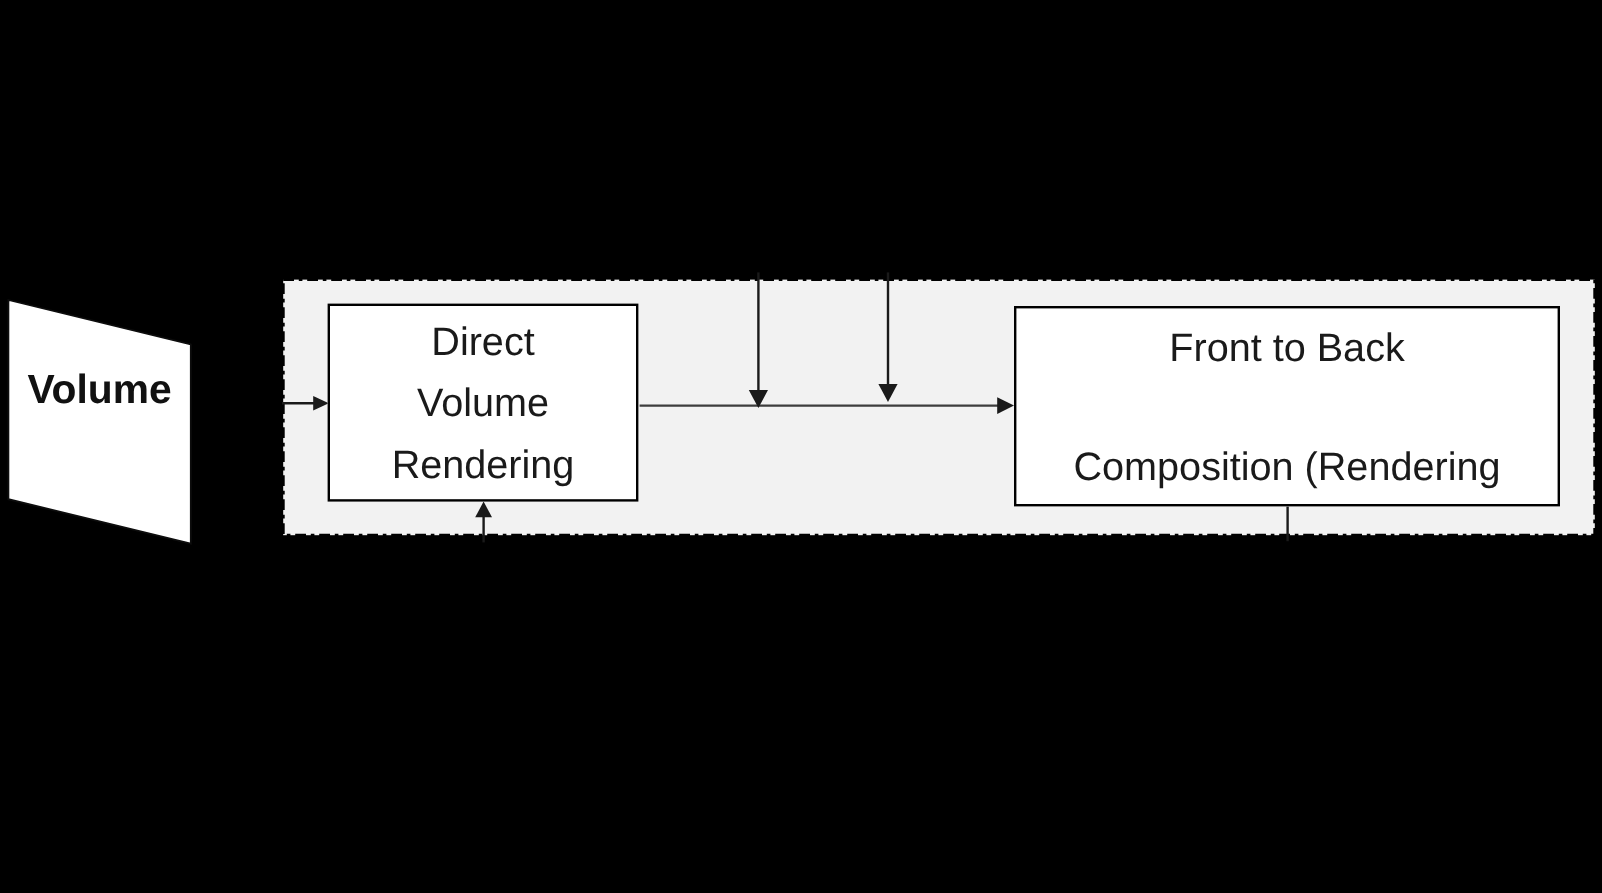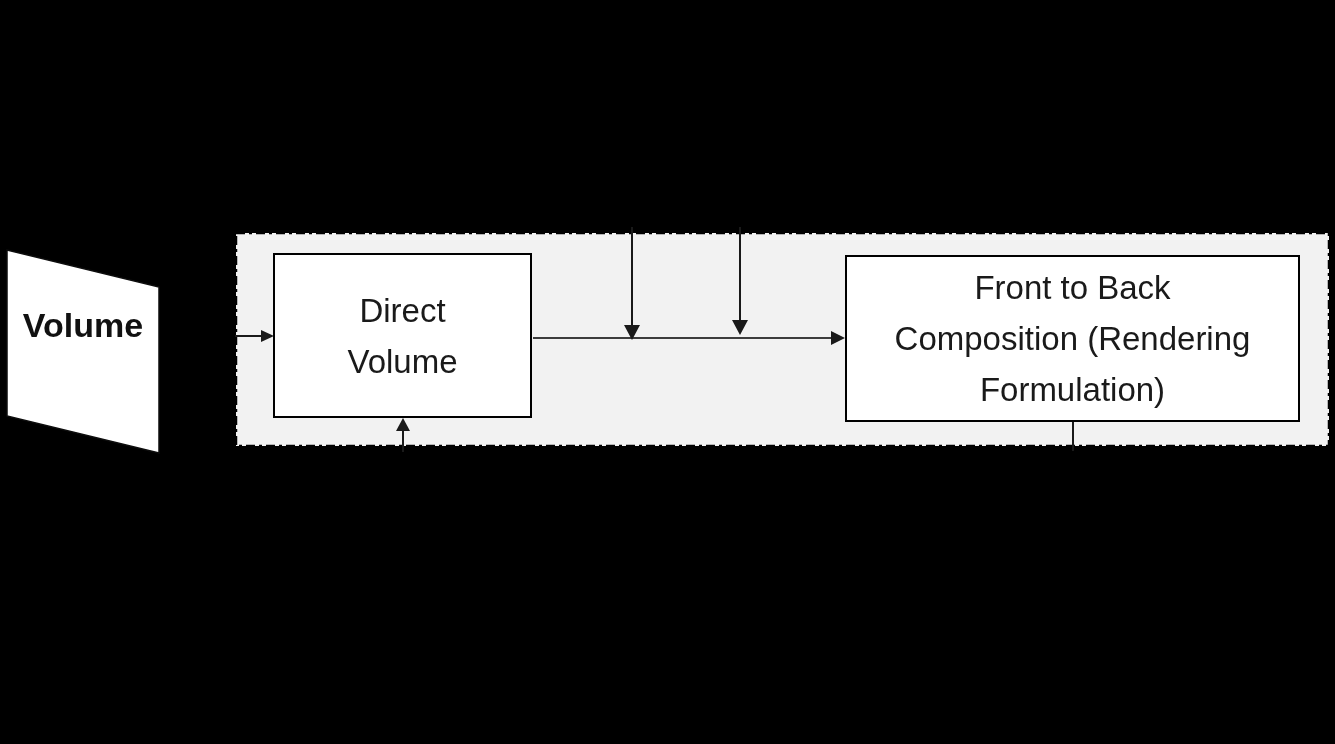--- a/index.html
+++ b/index.html
@@ -29,21 +29,21 @@
   }
   .process-box {
     background: #ffffff;
     border: 2px solid #000000;
     color: #1a1a1a;
     font-size: 33px;
     line-height: 51px;
     font-weight: 400;
   }
   .box-dvr   { left: 273px; top: 253px; width: 259px; height: 165px; }
-  .box-ftb   { left: 845px; top: 255px; width: 455px; height: 167px; }
+  .box-ftb   { left: 845px; top: 255px; width: 455px; height: 167px; gap: 48px; }
   .parallelogram-label {
     position: absolute;
     left: 7px; top: 302px; width: 152px;
     color: #111111;
     font-size: 34px;
     line-height: 47px;
     font-weight: 700;
     text-align: center;
   }
   .line-txt { display: block; }
@@ -87,21 +87,21 @@
     <line x1="1073" y1="422" x2="1073" y2="451" stroke="#1a1a1a" stroke-width="2"></line>
   </svg>
 
   <div class="parallelogram-label">
     <span class="line-txt">Volume</span>
   </div>
 
   <div class="node process-box box-dvr">
     <span class="line-txt">Direct</span>
     <span class="line-txt">Volume</span>
+    <span class="line-txt">Rendering</span>
   </div>
 
   <div class="node process-box box-ftb">
     <span class="line-txt">Front to Back</span>
     <span class="line-txt">Composition (Rendering</span>
-    <span class="line-txt">Formulation)</span>
   </div>
 
 </div>
 
 </body></html>

